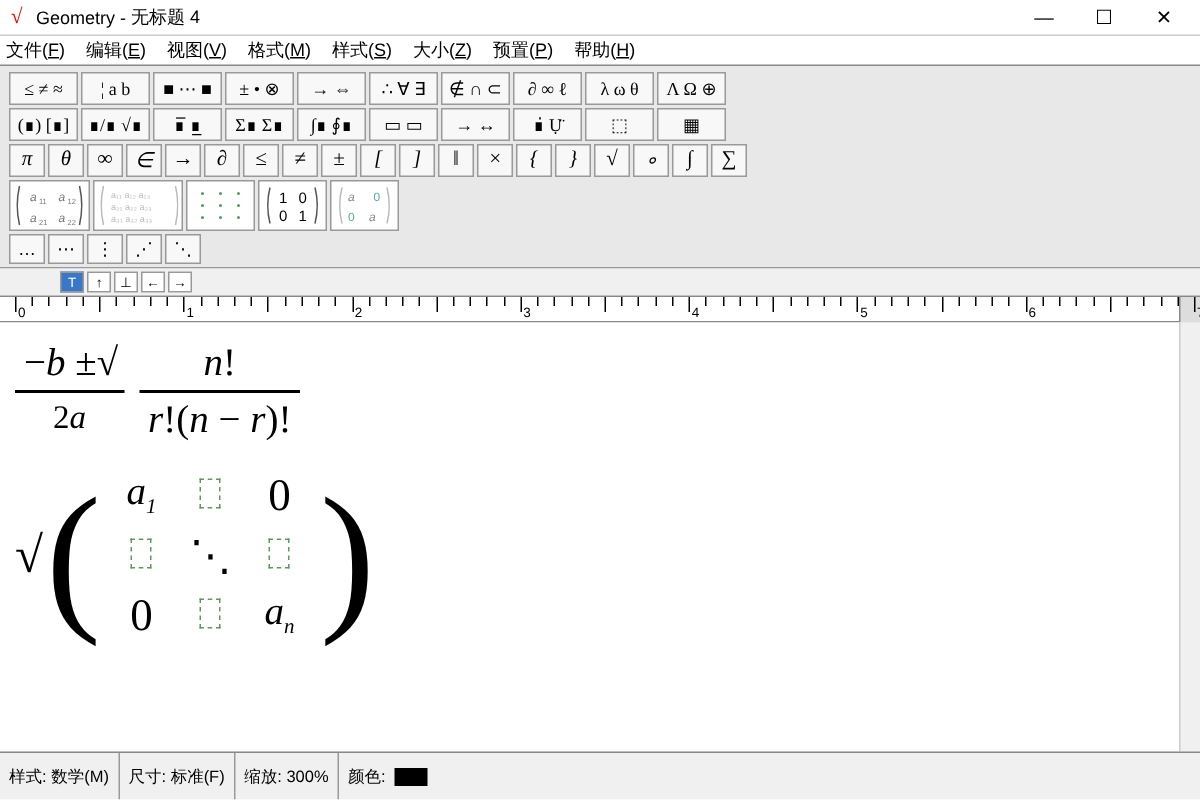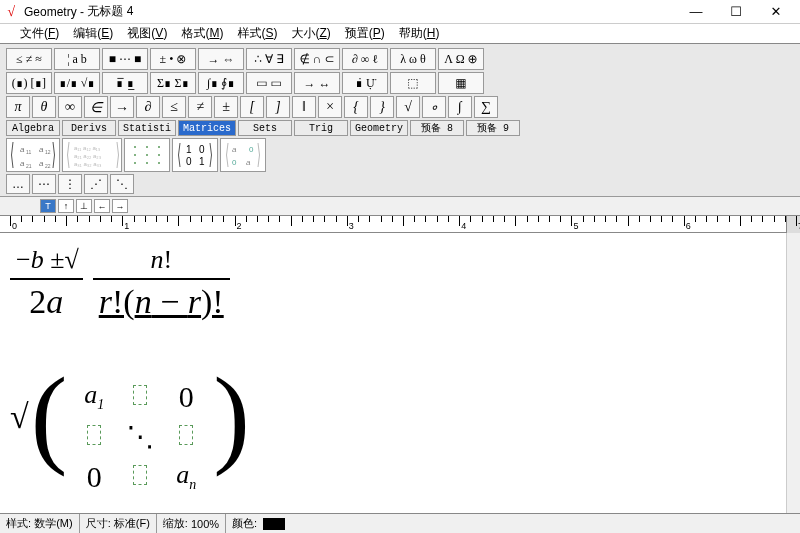--- a/index.html
+++ b/index.html
@@ -40,21 +40,21 @@
   }
   .wincontrols div {
     width: 40px; height: 22px;
     display: flex; align-items: center; justify-content: center;
     font-size: 13px;
   }
   .menubar {
     height: 20px;
     display: flex;
     align-items: center;
-    padding: 0 20px;
+    padding: 0 4px;
     border-bottom: 1px solid #888;
   }
   .menubar span { margin-right: 14px; }
   .menubar span u { text-decoration: underline; }
   .toolbars {
     background: #e8e8e8;
     padding: 4px 6px 2px 6px;
     border-bottom: 1px solid #999;
   }
   .tb-row { display: flex; gap: 2px; margin-bottom: 2px; }
@@ -144,28 +144,28 @@
   }
   .formula-row1 { display:flex; align-items:flex-start; gap:10px; margin-top:4px;}
   .frac { display:inline-flex; flex-direction:column; align-items:center; }
   .frac .num, .frac .den { padding: 0 6px; }
   .frac .bar { width:100%; height:1.5px; background:#000; margin:3px 0;}
   .sqrt { display:inline-flex; align-items:flex-end; }
   .sqrt-sign { font-size:26px; line-height:1; margin-right:-2px;}
   .sqrt-content { border-top:1.5px solid #000; padding:0 4px 2px 4px;}
   .matexpr { display:flex; align-items:center; gap:4px; margin-top:16px;}
   .bigparen { font-size:110px; line-height:0.85; font-family:serif; font-weight:100;}
-  .mat-grid { display:grid; grid-template-columns: 46px 46px 46px; grid-template-rows: 40px 40px 40px; align-items:center; justify-items:center; font-size:26px;margin-top:40px;}
+  .mat-grid { display:grid; grid-template-columns: 46px 46px 46px; grid-template-rows: 40px 40px 40px; align-items:center; justify-items:center; font-size:26px;}
   .placeholder { width:14px;height:20px;border:1.5px dashed #5a9a5a; display:inline-block;}
   .sub { font-size:14px; vertical-align:sub; font-style:italic;}
   .sup { font-size:14px; vertical-align:super;}
   .ital { font-style: italic; }
   .statusbar {
     position:absolute; left:0; bottom:0; width:100%;
-    height: 20px;
+    height: 32px;
     border-top: 1px solid #888;
     background: #f0f0f0;
     display: flex;
     align-items: center;
     font-size: 11px;
   }
   .status-cell { border-right:1px solid #999; padding:0 6px; height:100%; display:flex;align-items:center;}
   .color-swatch{width:22px;height:12px;background:#000;display:inline-block;margin-left:6px;}
 </style>
 </head>
@@ -232,31 +232,20 @@
       <div class="tb-small">[</div>
       <div class="tb-small">]</div>
       <div class="tb-small">‖</div>
       <div class="tb-small">×</div>
       <div class="tb-small">{</div>
       <div class="tb-small">}</div>
       <div class="tb-small">√</div>
       <div class="tb-small">∘</div>
       <div class="tb-small">∫</div>
       <div class="tb-small">∑</div>
-    </div>
-  <div class="tab-row" id="tabrow">
-      <div class="tab">Algebra</div>
-      <div class="tab">Derivs</div>
-      <div class="tab">Statisti</div>
-      <div class="tab active">Matrices</div>
-      <div class="tab">Sets</div>
-      <div class="tab">Trig</div>
-      <div class="tab">Geometry</div>
-      <div class="tab">预备 8</div>
-      <div class="tab">预备 9</div>
     </div>
   <div class="matrix-row">
     <div class="matrix-cell" style="width:54px">
       <svg width="48" height="30">
           <path d="M4 2 Q1 15 4 28" stroke="#555" fill="none"></path>
           <path d="M44 2 Q47 15 44 28" stroke="#555" fill="none"></path>
           <text x="11" y="12" font-size="8" font-style="italic" fill="#777">a</text>
           <text x="17" y="14" font-size="5" fill="#777">11</text>
           <text x="30" y="12" font-size="8" font-style="italic" fill="#777">a</text>
           <text x="36" y="14" font-size="5" fill="#777">12</text>
@@ -416,26 +405,26 @@
   <div class="editor">
     <div class="formula-row1">
       <div class="frac">
         <div class="num" style="display:flex;align-items:center;">
           <span style="font-size:26px;">−<span class="ital">b</span> ± </span>
           <span class="sqrt">
               <span class="sqrt-sign">√</span>
             </span>
         </div>
         <div class="bar"></div>
-        <div class="den" style="font-size:34px;">2<span class="ital">a</span></div>
+        <div class="den" style="font-size:22px;">2<span class="ital">a</span></div>
       </div>
       <div class="frac">
         <div class="num" style="font-size:26px;"><span class="ital">n</span>!</div>
         <div class="bar"></div>
-        <div class="den" style="font-size:34px;text-decoration:underline;"><span class="ital">r</span>!(<span class="ital">n</span> − <span class="ital">r</span>)!</div>
+        <div class="den" style="font-size:26px;"><span class="ital">r</span>!(<span class="ital">n</span> − <span class="ital">r</span>)!</div>
       </div>
     </div>
 
     <div class="matexpr">
       <span class="sqrt">
           <span class="sqrt-sign" style="font-size:34px;">√</span>
         </span>
       <span class="bigparen">(</span>
       <div class="mat-grid">
         <div><span class="ital">a</span><span class="sub">1</span></div>
@@ -449,18 +438,18 @@
         <div><span class="ital">a</span><span class="sub">n</span></div>
       </div>
       <span class="bigparen">)</span>
     </div>
   </div>
 </div>
 
 <div class="statusbar">
   <div class="status-cell"><span>样式:</span>&nbsp;<span>数学(M)</span></div>
   <div class="status-cell"><span>尺寸:</span>&nbsp;<span>标准(F)</span></div>
-  <div class="status-cell"><span>缩放:</span>&nbsp;<span>100%</span></div>
+  <div class="status-cell"><span>缩放:</span>&nbsp;<span>300%</span></div>
   <div class="status-cell" style="border-right:none;">
       <span>颜色:</span>
       <span class="color-swatch"></span>
     </div>
 </div>
 
 </body></html>

